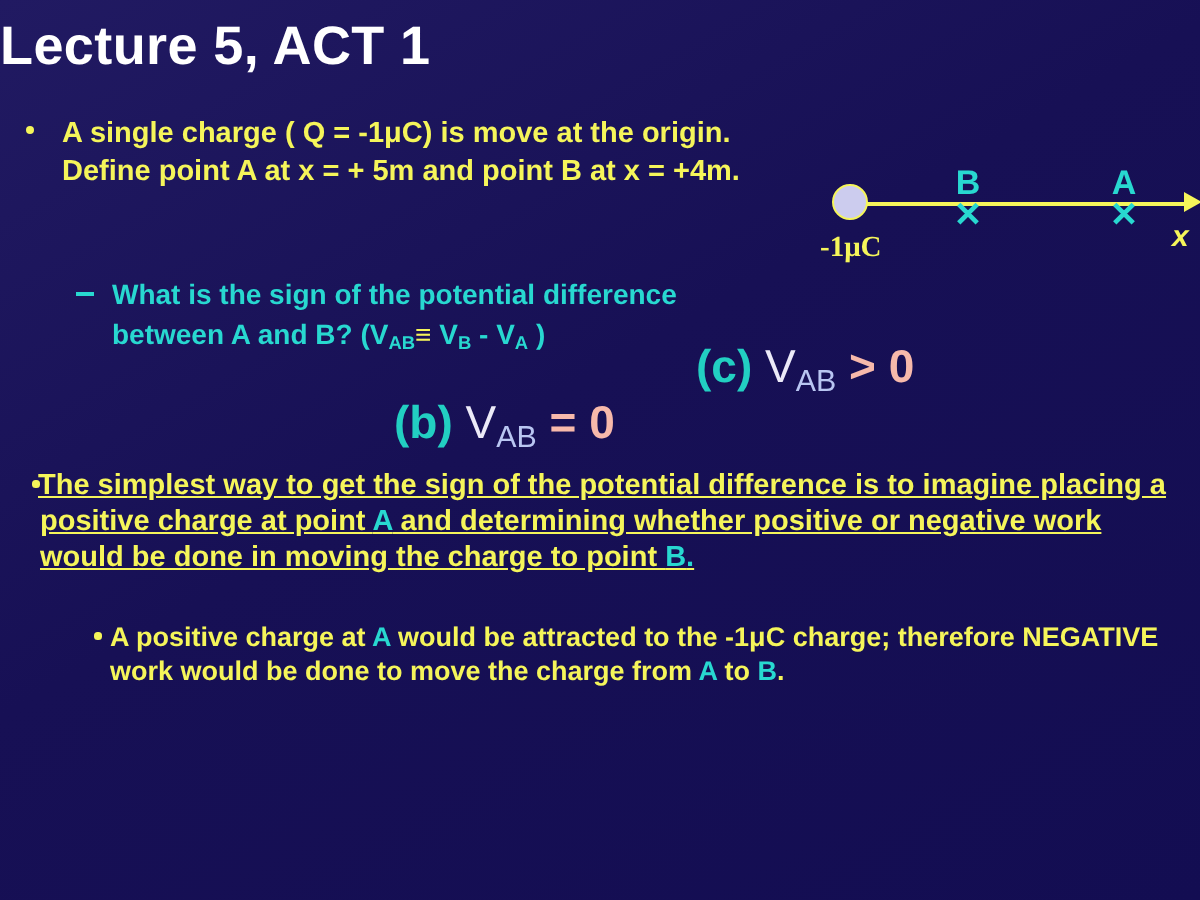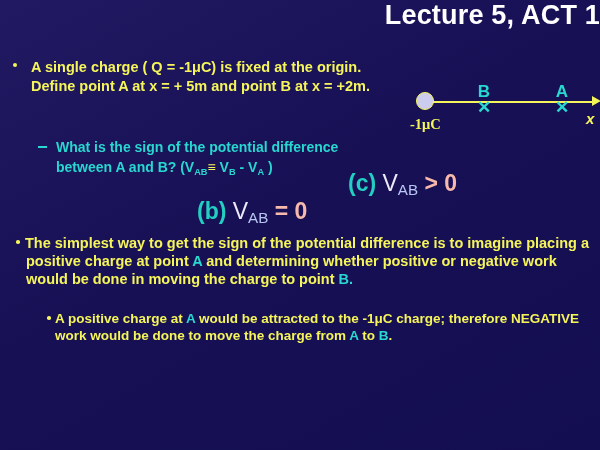--- a/index.html
+++ b/index.html
@@ -16,24 +16,24 @@
   #slide {
     position: relative;
     width: 600px;
     height: 450px;
     background: linear-gradient(150deg, #211a62 0%, #171055 45%, #130d52 100%);
   }
 
   
   #title {
     position: absolute;
-    top: 0;
+    top: 8px;
     left: 0;
     width: 600px;
-    text-align: right;
+    text-align: left;
     color: #ffffff;
     font-size: 27px;
     font-weight: bold;
     letter-spacing: 0.2px;
   }
 
   
   .yel { color: #f5f55a; }
   .cyn { color: #28d8d0; }
 
@@ -187,21 +187,21 @@
   }
   #explain .dot {
     position: absolute;
     left: 0px;
     top: 6px;
     width: 3.5px;
     height: 3.5px;
     background: #f5f55a;
     border-radius: 50%;
   }
-  #explain .txt { display: block; margin-left: 10px; text-indent: -1px; }
+  #explain .txt { display: block; margin-left: 4px; text-indent: -1px; text-decoration: underline; }
 
   
   #subexplain {
     position: absolute;
     left: 47px;
     top: 310px;
     width: 545px;
     color: #f5f55a;
     font-size: 13.5px;
     font-weight: bold;
@@ -221,23 +221,23 @@
 </head>
 <body>
 
 <div id="slide">
 
   <div id="title">Lecture 5, ACT 1</div>
 
   <div id="bullet1">
     <span class="dot"></span>
     <span class="txt">
-      <span>A single charge ( Q = -1μC) is fixed at the</span>
+      <span>A single charge ( Q = -1μC) is move at the</span>
       <span>origin.  Define point A at x = + 5m and point B</span>
-      <span>at x = +2m.</span>
+      <span>at x = +4m.</span>
     </span>
   </div>
 
   <div id="subq">
     <span class="dash"></span>
     <span class="txt">
       <span>What is the sign of the potential difference</span>
       <span>between A and B?  (V</span><sub>AB</sub><span class="yel">≡</span><span> V</span><sub>B</sub><span> - V</span><sub>A</sub><span> )</span>
     </span>
   </div>

